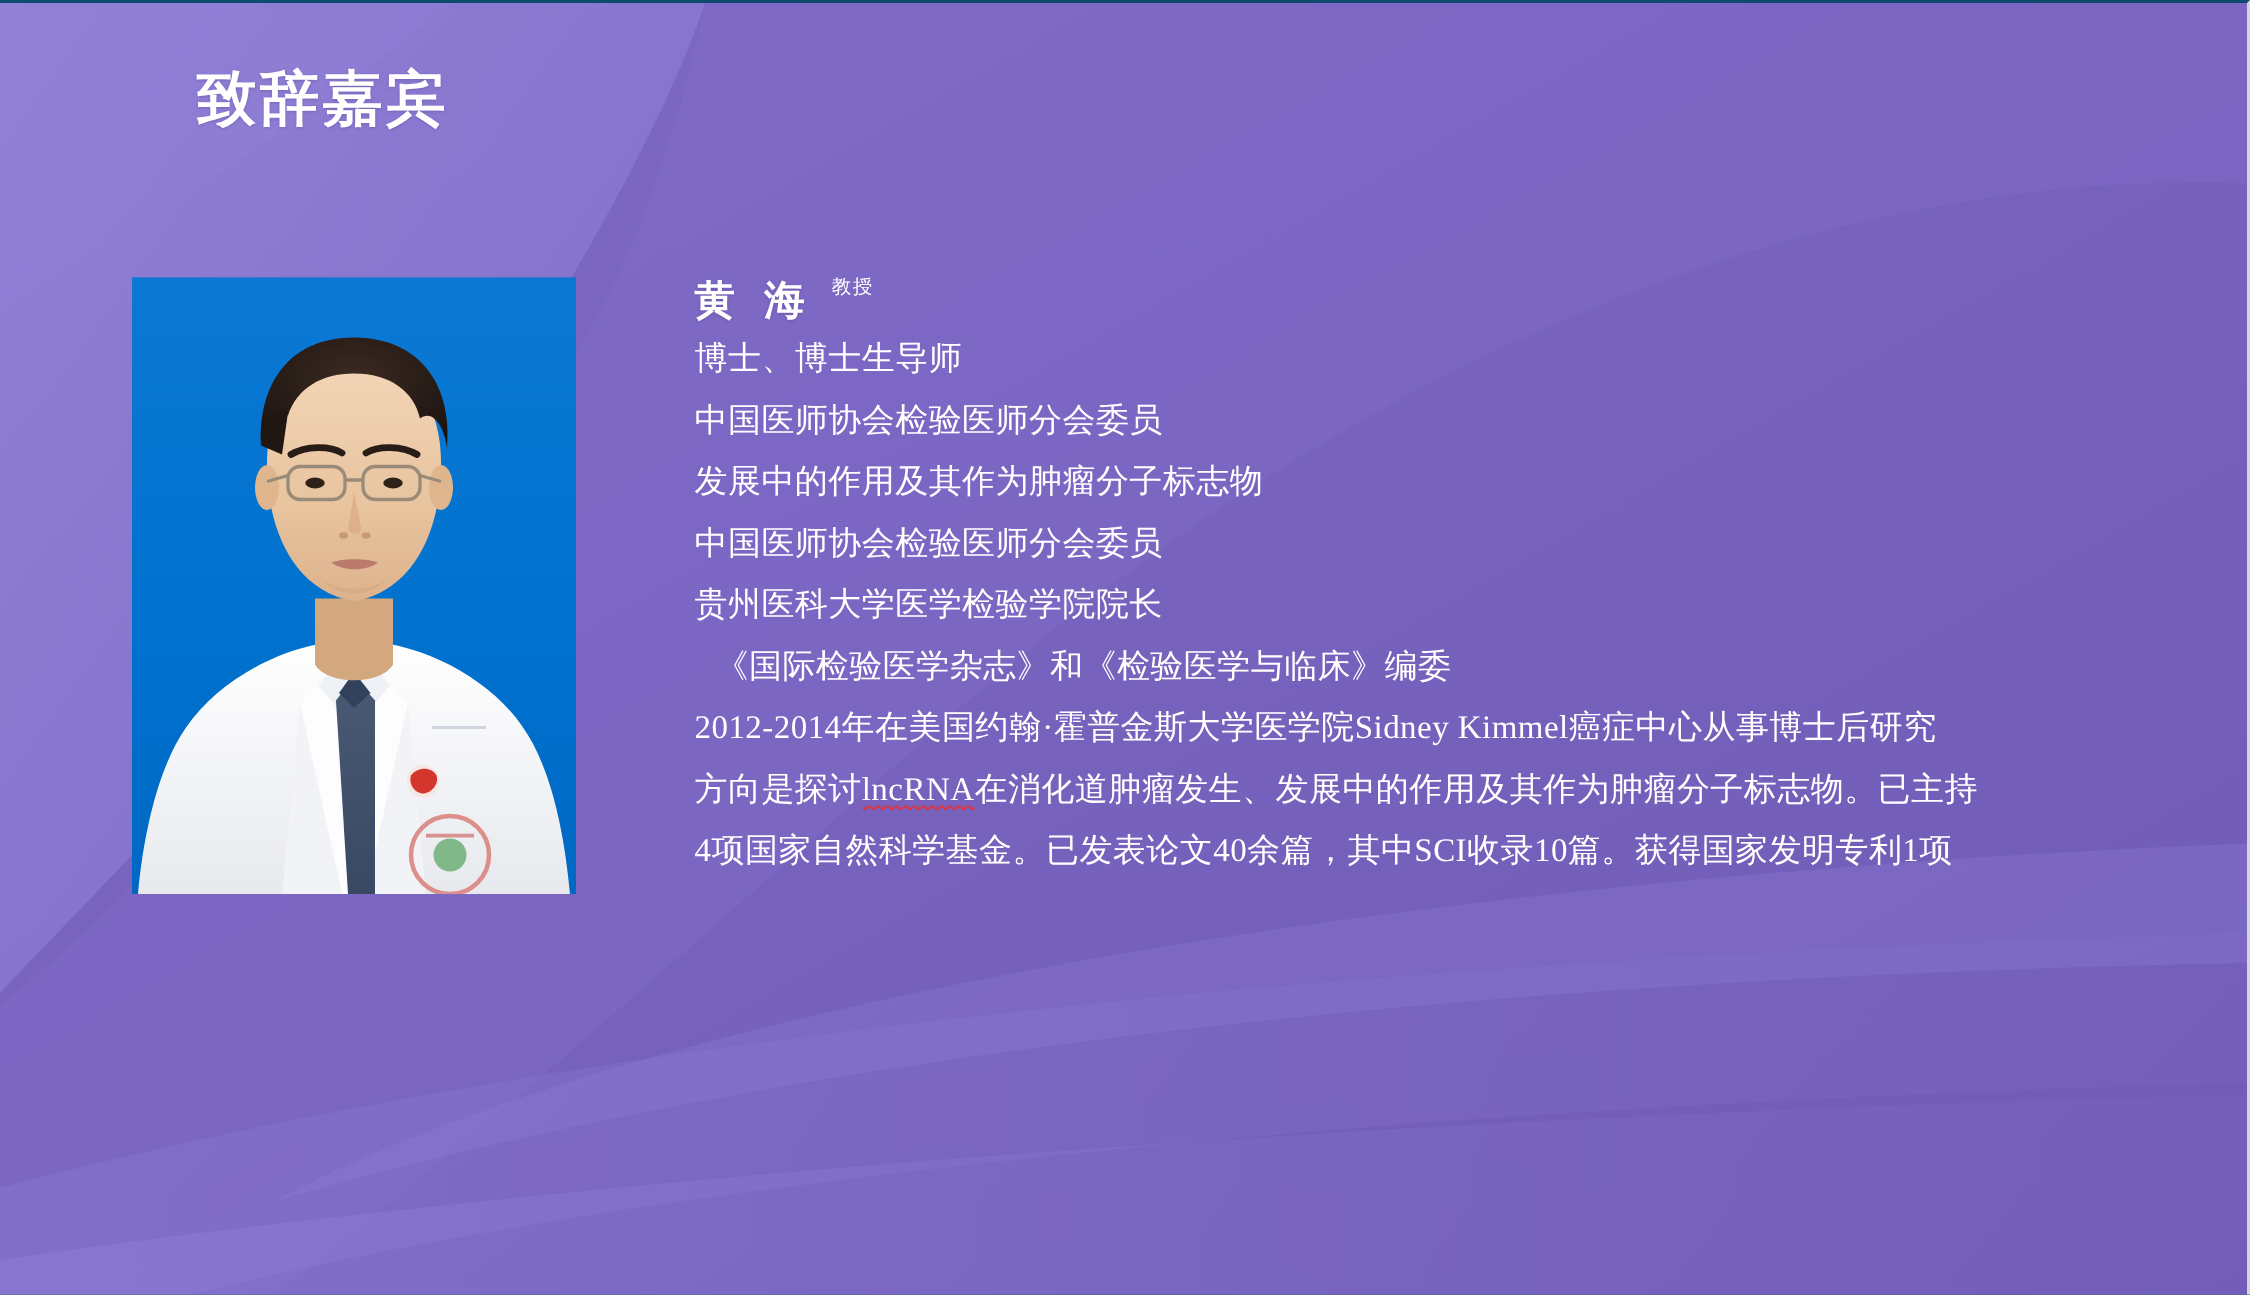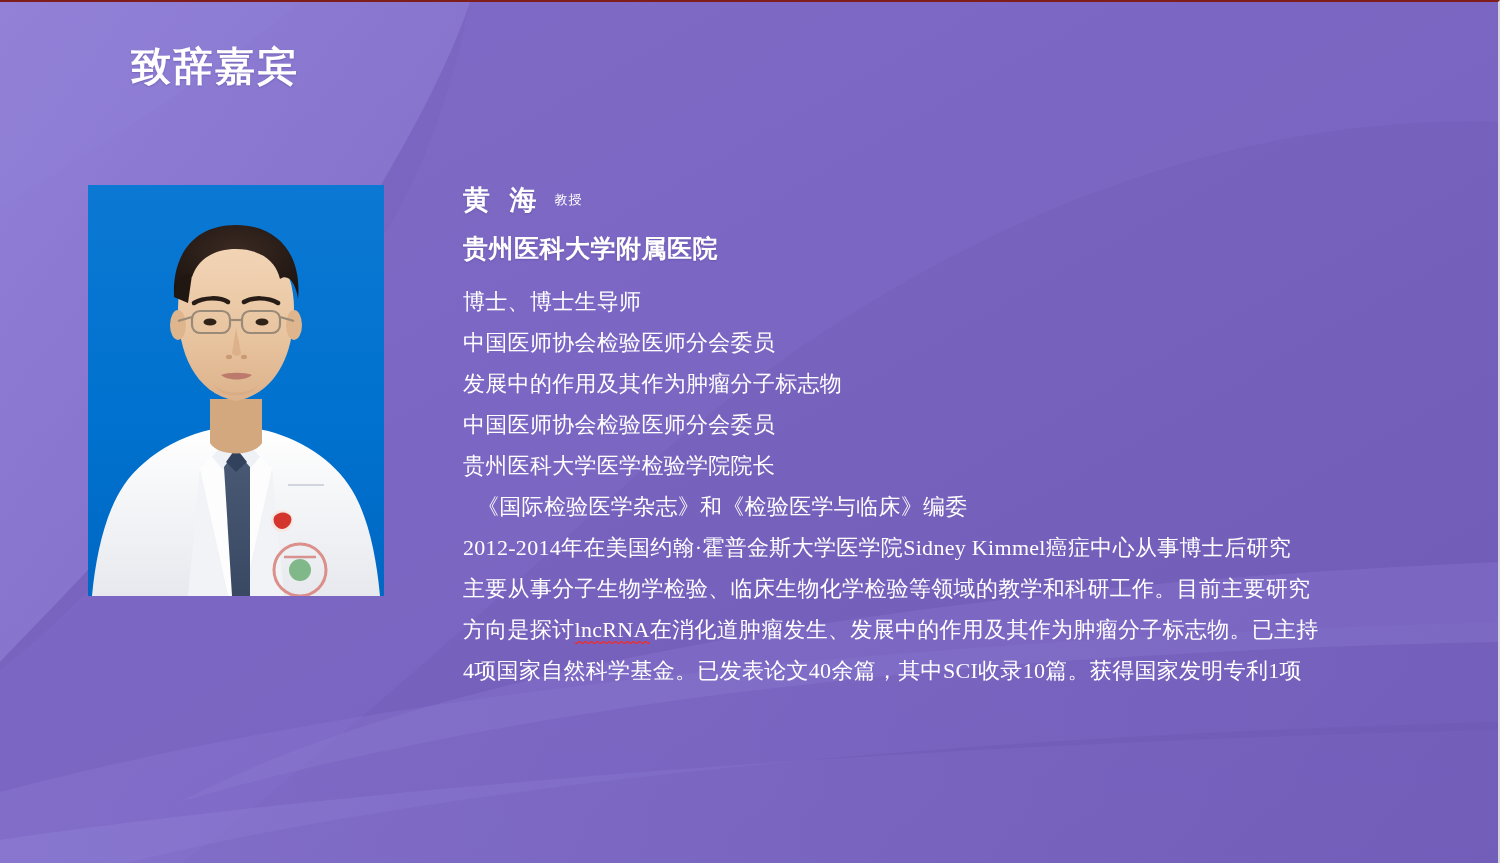--- a/index.html
+++ b/index.html
@@ -6,21 +6,21 @@
   html,body { width:1500px; height:863px; overflow:hidden; }
   body {
     font-family:"Liberation Sans","DejaVu Sans",sans-serif;
     background:#d8d8e0;
   }
 
   #slide {
     position:absolute; left:0; top:0; width:1500px; height:863px;
     overflow:hidden;
     background:#0c4a6e;
-    border-top:2px solid #7f1d1d;
+    border-top:2px solid #0c4a6e;
     border-right:2px solid #d5d5dd;
   }
 
   
   .bg-layer { position:absolute; left:0; top:0; width:100%; height:100%; }
   .bg-svg { display:block; width:1500px; height:863px; }
 
   
   #title {
     position:absolute; left:131px; top:40px;
@@ -35,22 +35,21 @@
     position:absolute; left:88px; top:183px; width:296px; height:411px;
     background:#0071ce; overflow:hidden;
   }
   #photo-frame .photo-svg { display:block; width:296px; height:411px; }
 
   
   #info {
     position:absolute; left:463px; top:180px; width:1010px;
   }
   .name-row {
-    display:flex; align-items:center; gap:12px;
-    margin-bottom:14px;
+    display:flex; align-items:flex-start; gap:12px;
   }
   .name {
     font-size:27px; font-weight:bold; color:#fff;
     letter-spacing:6px;
     text-shadow:0 1px 2px rgba(60,40,110,.25);
   }
   .name-suffix {
     font-size:13px; font-weight:normal; color:#fff;
     letter-spacing:1px;
   }
@@ -214,31 +213,29 @@
 
   </div>
 
   <div id="info">
 
     <div class="name-row">
       <span class="name">黄 海</span>
       <span class="name-suffix">教授</span>
     </div>
 
-    <div class="affiliation">贵州医科大学附属医院</div>
 
     <ul class="bio-list">
       <li>博士、博士生导师</li>
       <li>中国医师协会检验医师分会委员</li>
       <li>发展中的作用及其作为肿瘤分子标志物</li>
       <li>中国医师协会检验医师分会委员</li>
       <li>贵州医科大学医学检验学院院长</li>
       <li class="indent">《国际检验医学杂志》和《检验医学与临床》编委</li>
       <li>2012-2014年在美国约翰·霍普金斯大学医学院Sidney Kimmel癌症中心从事博士后研究</li>
-      <li>主要从事分子生物学检验、临床生物化学检验等领域的教学和科研工作。目前主要研究</li>
       <li>
         <span>方向是探讨</span><span class="sp">lncRNA</span><span>在消化道肿瘤发生、发展中的作用及其作为肿瘤分子标志物。已主持</span>
       </li>
       <li>4项国家自然科学基金。已发表论文40余篇，其中SCI收录10篇。获得国家发明专利1项</li>
     </ul>
 
   </div>
 </div>
 
 </body></html>

